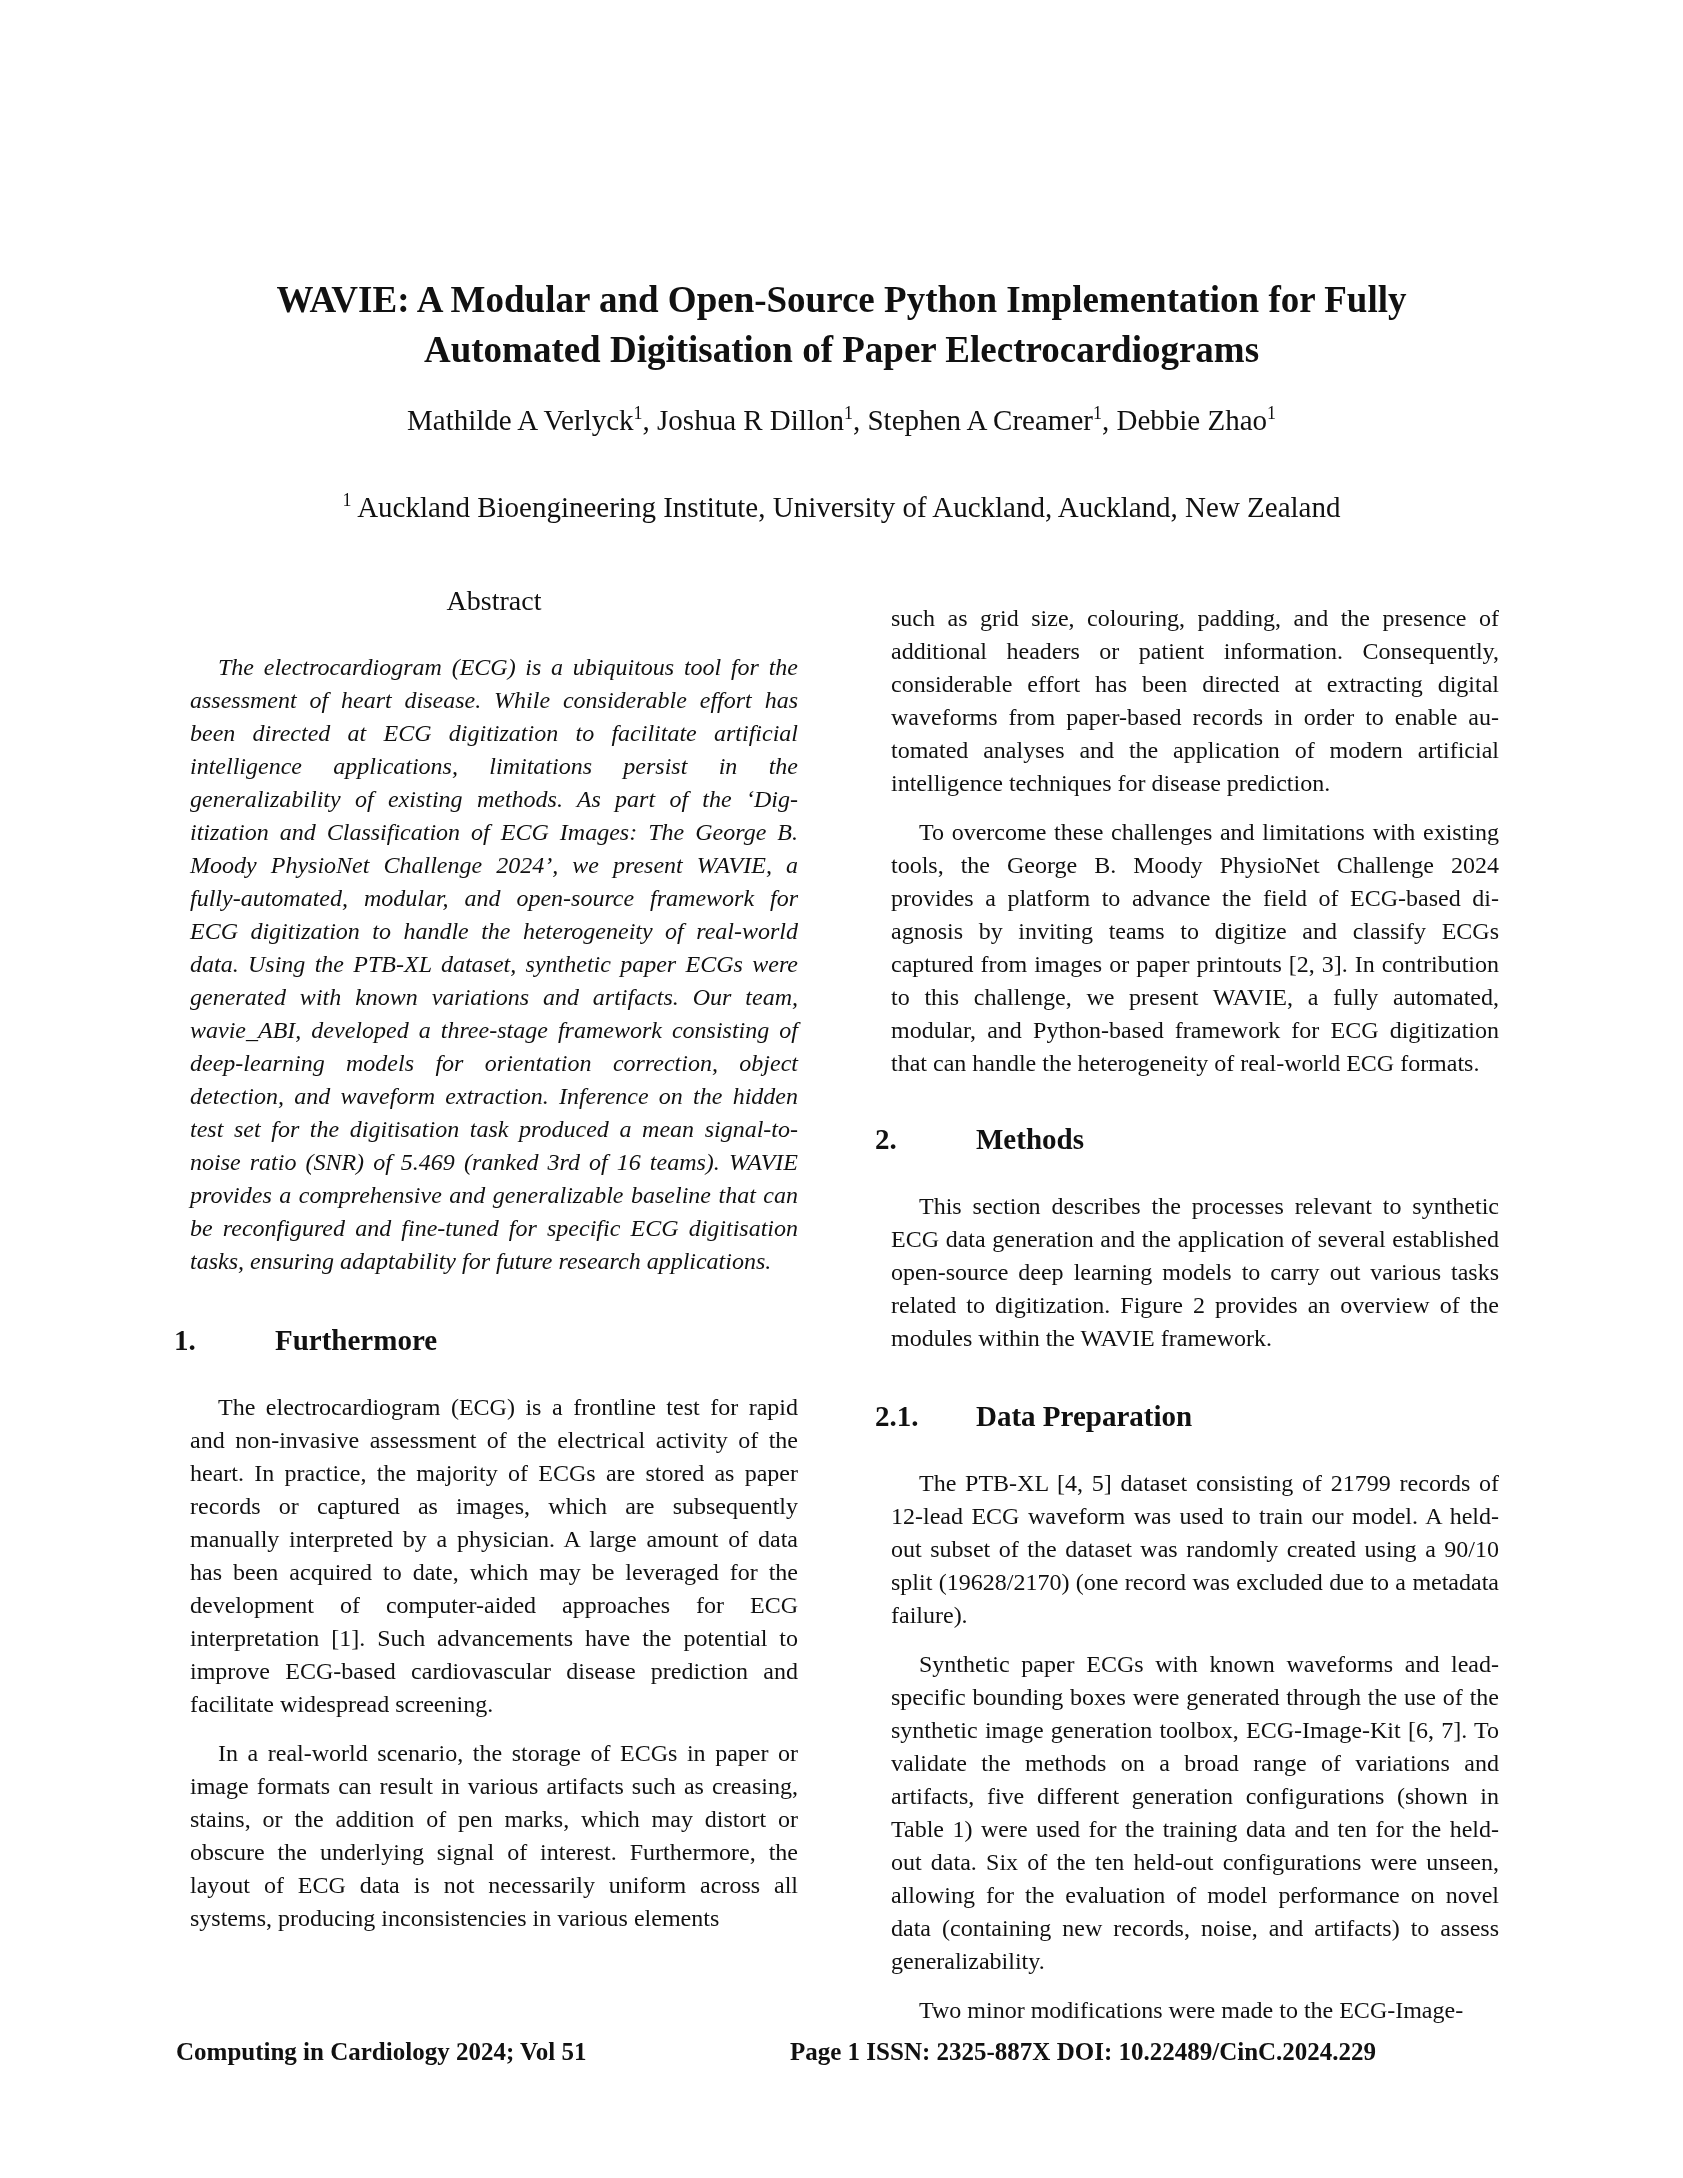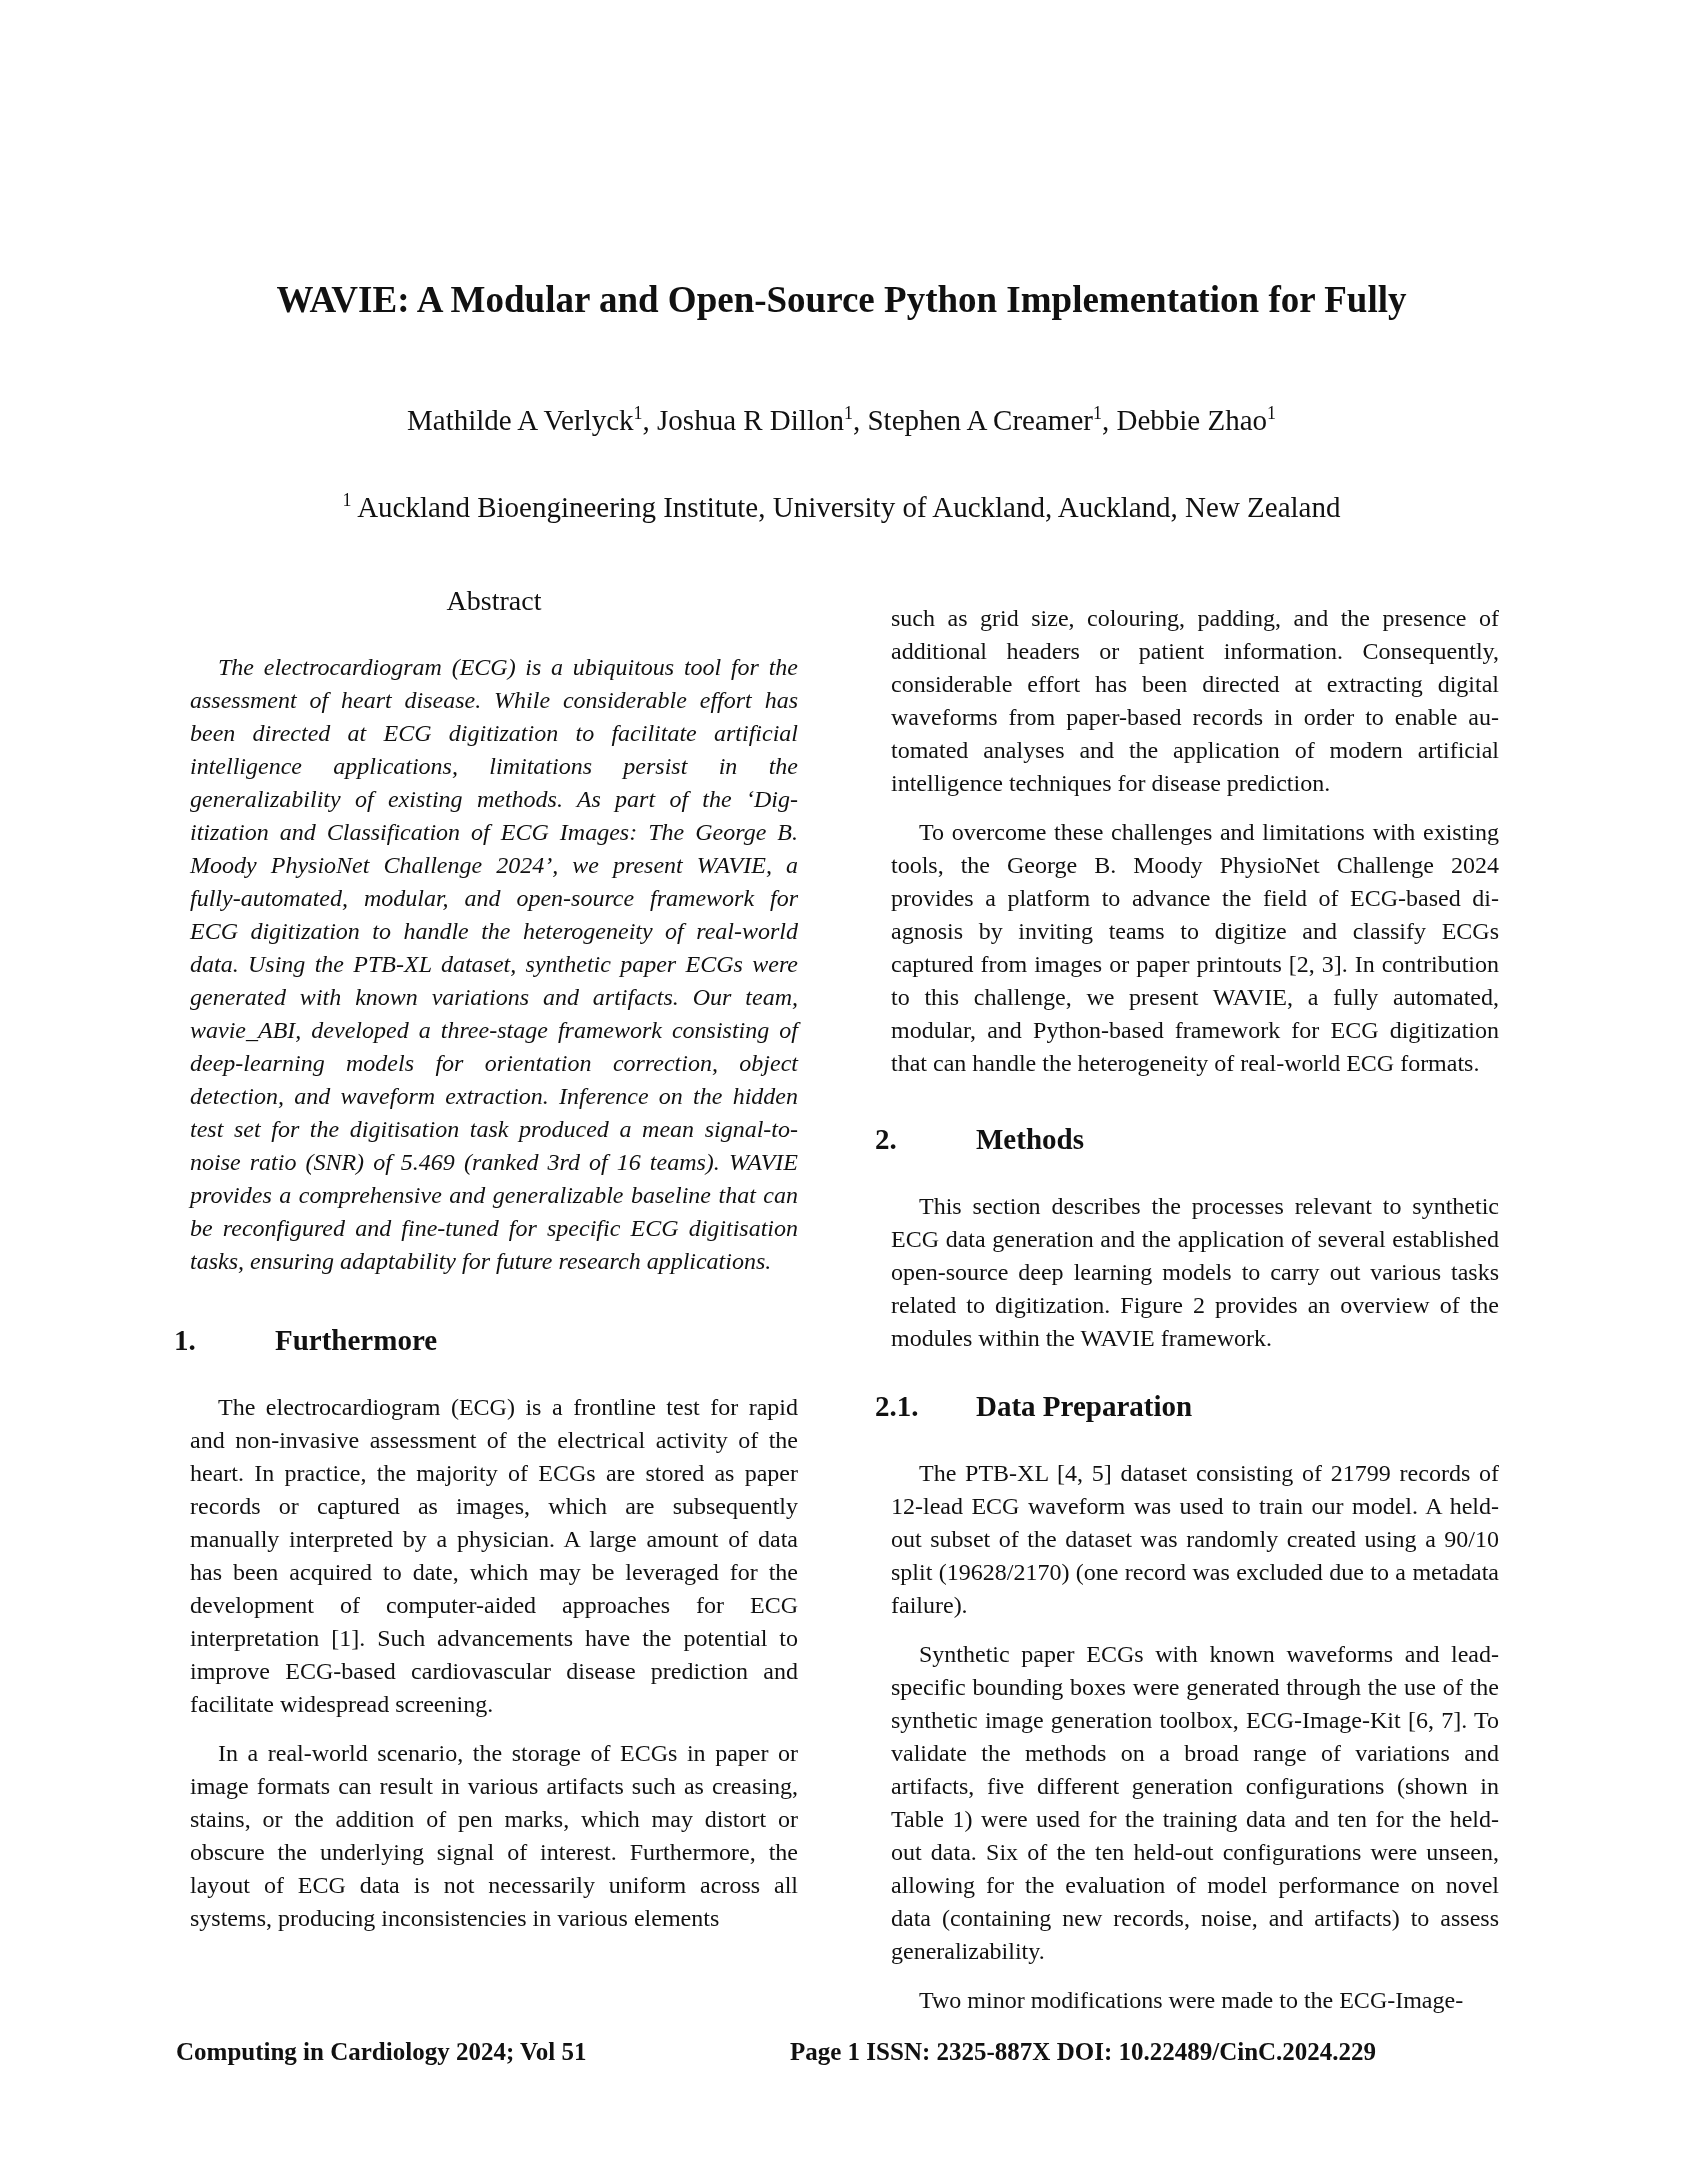--- a/index.html
+++ b/index.html
@@ -46,20 +46,21 @@
     line-height: 30px; white-space: nowrap;
   }
   .footer-left { left: 176px; }
   .footer-right { left: 790px; }
 </style>
 </head>
 <body>
 
 <div class="title">
   <div>WAVIE: A Modular and Open-Source Python Implementation for Fully</div>
+  <div>Automated Digitisation of Paper Electrocardiograms</div>
 </div>
 
 <div class="authors">
   <span>Mathilde A Verlyck</span><sup>1</sup><span>, </span><span>Joshua R Dillon</span><sup>1</sup><span>, </span><span>Stephen A Creamer</span><sup>1</sup><span>, </span><span>Debbie Zhao</span><sup>1</sup>
 </div>
 
 <div class="affil">
   <sup>1</sup><span> Auckland Bioengineering Institute, University of Auckland, Auckland, New Zealand</span>
 </div>
 
@@ -80,21 +81,21 @@
 <div class="col col-right">
   <p class="noindent">such as grid size, colouring, padding, and the presence of additional headers or patient information. Consequently, considerable effort has been directed at extracting digital waveforms from paper-based records in order to enable au­tomated analyses and the application of modern artificial intelligence techniques for disease prediction.</p>
   <p>To overcome these challenges and limitations with exist­ing tools, the George B. Moody PhysioNet Challenge 2024 provides a platform to advance the field of ECG-based di­agnosis by inviting teams to digitize and classify ECGs captured from images or paper printouts [2, 3]. In con­tribution to this challenge, we present WAVIE, a fully au­tomated, modular, and Python-based framework for ECG digitization that can handle the heterogeneity of real-world ECG formats.</p>
 
   <h2 class="sec-head" style="margin-top:42px; margin-bottom:34px;">
     <span class="sec-num">2.</span>
     <span>Methods</span>
   </h2>
   <p>This section describes the processes relevant to synthetic ECG data generation and the application of several es­tablished open-source deep learning models to carry out various tasks related to digitization. Figure 2 provides an overview of the modules within the WAVIE framework.</p>
 
-  <h3 class="sec-head" style="margin-top:34px; margin-bottom:34px;">
+  <h3 class="sec-head" style="margin-top:44px; margin-bottom:34px;">
     <span class="sub-num">2.1.</span>
     <span>Data Preparation</span>
   </h3>
   <p>The PTB-XL [4, 5] dataset consisting of 21799 records of 12-lead ECG waveform was used to train our model. A held-out subset of the dataset was randomly created using a 90/10 split (19628/2170) (one record was excluded due to a metadata failure).</p>
   <p>Synthetic paper ECGs with known waveforms and lead-specific bounding boxes were generated through the use of the synthetic image generation toolbox, ECG-Image-Kit [6, 7]. To validate the methods on a broad range of varia­tions and artifacts, five different generation configurations (shown in Table 1) were used for the training data and ten for the held-out data. Six of the ten held-out configurations were unseen, allowing for the evaluation of model perfor­mance on novel data (containing new records, noise, and artifacts) to assess generalizability.</p>
   <p>Two minor modifications were made to the ECG-Image-</p>
 </div>
 
 <div class="footer footer-left">Computing in Cardiology 2024; Vol 51</div>
 <div class="footer footer-right">Page 1 ISSN: 2325-887X DOI: 10.22489/CinC.2024.229</div>

